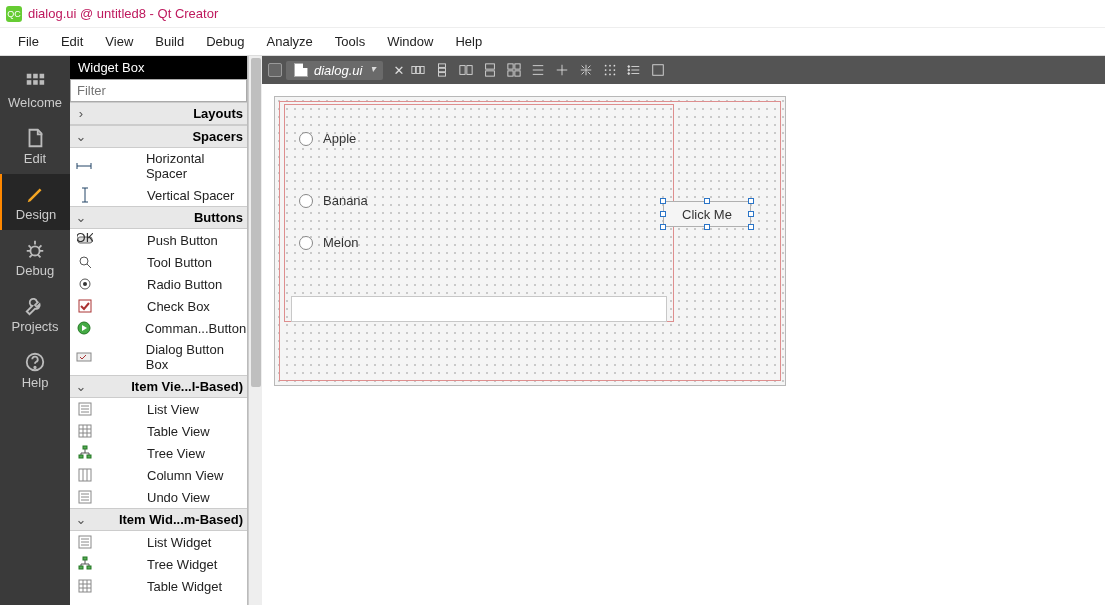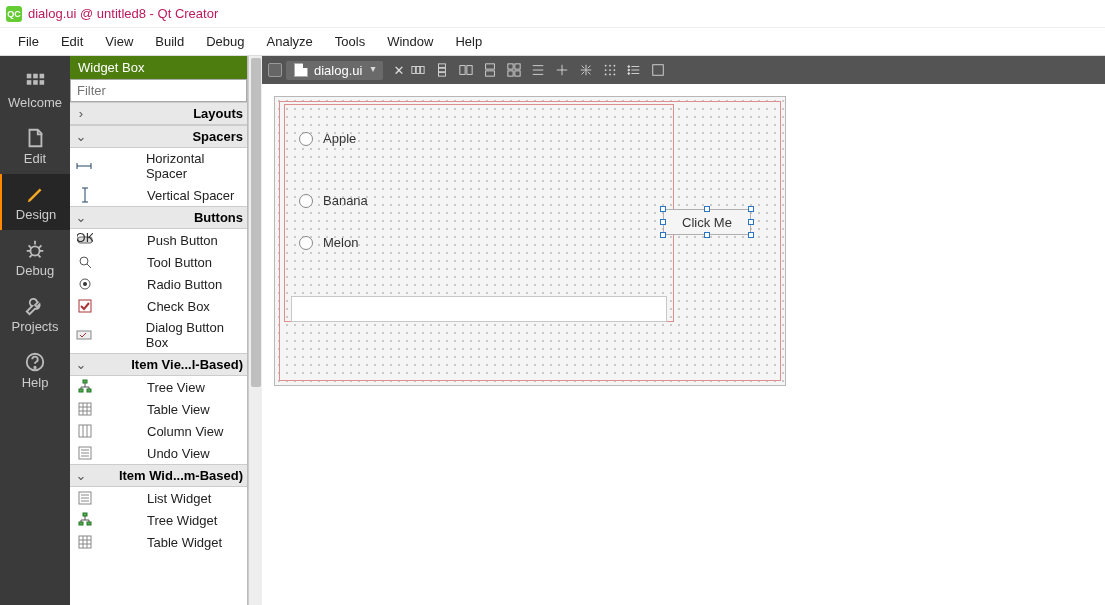--- a/index.html
+++ b/index.html
@@ -1,69 +1,69 @@
 <!DOCTYPE html>
 <html><head>
 <meta charset="utf-8">
 <style>
 * { box-sizing: border-box; margin: 0; padding: 0; font-family: "Segoe UI", Tahoma, sans-serif; font-size: 13px; }
 body { width: 1105px; height: 605px; background: #fff; overflow: hidden; }
 
 .titlebar { height: 28px; background: #fff; display: flex; align-items: center; padding: 0 6px; border-bottom: 1px solid #eee; }
-.titlebar .qc { width: 16px; height: 16px; background: #6c3; border-radius: 3px; color:#fff; font-size:9px; font-weight:bold; display:flex; align-items:center; justify-content:center; margin-right:6px;}
+.titlebar .qc { width: 16px; height: 16px; background: #6c3; border-radius: 3px; color:#fff; font-size:9px; font-weight:normal; display:flex; align-items:center; justify-content:center; margin-right:6px;}
 .titlebar .title { color:#be185d; }
 
 .menubar { height: 28px; background: #fff; display:flex; align-items:center; padding: 0 8px; gap: 2px; border-bottom:1px solid #ddd;}
 .menubar .item { padding: 4px 10px; color:#222; cursor:default;}
 
 .main { display:flex; height: calc(605px - 28px - 28px); }
 
 .leftbar { width: 70px; background:#3a3a3a; display:flex; flex-direction:column; align-items:flex-end; padding-top:6px;}
 .leftbar .mode { width:100%; height:56px; display:flex; flex-direction:column; align-items:center; justify-content:center; color:#ccc; cursor:pointer; font-size:12px;}
 .leftbar .mode.active { background:#262626; border-left:2px solid #ff8800; }
 .leftbar .mode svg { width:22px; height:22px; margin-bottom:2px; }
 
 .widgetbox { width: 178px; background:#fff; border-right:1px solid #bbb; display:flex; flex-direction:column;}
-.widgetbox .header { background:#4d7c0f; color:#fff; padding:4px 8px; font-size:13px;}
+.widgetbox .header { background:#000000; color:#fff; padding:4px 8px; font-size:13px;}
 .widgetbox .filter { border:1px solid #aaa; margin:0; padding:3px 6px; font-size:13px; color:#888; outline:none;}
 .widgetbox .tree { flex:1; overflow:auto;}
 .widgetbox .cat { background:#e8e8e8; border:1px solid #ccc; border-left:none; border-right:none; display:flex; align-items:center; padding:3px 4px; font-size:13px; cursor:pointer;}
 .widgetbox .cat .arrow { width:14px; display:inline-block; text-align:center; color:#555;}
 .widgetbox .cat .lbl { flex:1; text-align:right;font-weight:bold;}
 .widgetbox .row { display:flex; align-items:center; padding:3px 4px 3px 6px; cursor:grab;gap:47px;}
 .widgetbox .row .ic { width:18px; height:16px; margin-right:6px; display:flex; align-items:center; justify-content:center;}
 .widgetbox .row .ic svg{width:16px;height:16px;}
 .widgetbox .row .txt { color:#222;}
 
 .scrollbar { width:14px; background:#eee; border-left:1px solid #ccc;}
 .scrollbar .thumb { width:10px; margin:2px auto; height:60%; background:#bfbfbf; border-radius:2px;}
 
 .center { flex:1; display:flex; flex-direction:column; background:#fff;}
 .tabbar { height:28px; background:#545454; display:flex; align-items:center; padding:0 6px; gap:4px;}
 .tabbar .stub { width:14px; height:14px; border:1px solid #999; border-radius:2px; background:#666;}
-.tabbar .tab { display:flex; gap:6px; color:#fff; background:#6a6a6a; padding:2px 8px; border-radius:2px;}
+.tabbar .tab { display:flex; gap:6px; color:#fff; background:#6a6a6a; padding:2px 8px; border-radius:2px;font-style:italic;}
 .tabbar .tab .docicon { width:14px;height:14px;background:#fff;border:1px solid #aaa;position:relative;}
 .tabbar .tab .docicon::after{content:"";position:absolute;right:-1px;top:-1px;width:5px;height:5px;background:#6a6a6a;}
 .tabbar .drop { color:#ddd; margin-left:2px; font-size:10px;}
 .tabbar .close { color:#ddd; margin-left:6px; cursor:pointer;}
 .tabbar .spacer {flex:1;}
 .tabbar .toolbtn { width:20px;height:20px; color:#ddd; display:flex;align-items:center;justify-content:center; cursor:pointer;}
 .tabbar .toolbtn svg{width:14px;height:14px;}
 
 .canvas-wrap { flex:1; padding:12px; overflow:auto;}
 .form { width:512px; height:290px; background:#f5f5f5; border:1px solid #b8b8b8; position:relative;
   background-image: radial-gradient(#c9c9c9 1px, transparent 1px);
   background-size: 8px 8px;
 }
 .redouter { position:absolute; left:4px; top:4px; right:4px; bottom:4px; border:1px solid #de8e8e;}
 .redinner { position:absolute; left:4px; top:2px; width:390px; height:218px; border:1px solid #de8e8e; background:rgba(255,255,255,0);}
 .radio { position:absolute; left:14px; display:flex; align-items:center; gap:10px; color:#333; font-size:14px;}
 .radio .circ{width:14px;height:14px;border:1.3px solid #888;border-radius:50%;background:#fff;}
 .lineedit{position:absolute;left:6px;bottom:-1px;right:6px;height:26px;background:#fff;border:1px solid #c8c8c8;}
-.button{position:absolute;right:-78px;top:104px;width:88px;height:26px;background:#f5f5f5;border:1px solid #b0b0b0;display:flex;align-items:center;justify-content:center;color:#333;font-size:14px;}
+.button{position:absolute;right:-78px;top:96px;width:88px;height:26px;background:#f5f5f5;border:1px solid #b0b0b0;display:flex;align-items:center;justify-content:center;color:#333;font-size:14px;}
 .selhandle{position:absolute;width:6px;height:6px;background:#fff;border:1.3px solid #2a74c7;}
 </style>
 </head>
 <body>
 
 <div class="titlebar">
   <div class="qc">QC</div>
   <div class="title">dialog.ui @ untitled8 - Qt Creator</div>
 </div>
 
@@ -193,52 +193,72 @@
             <svg viewBox="0 0 16 16">
               <rect x="2" y="2" width="12" height="12" fill="#fff" stroke="#a33"></rect>
               <path d="M4 8l3 3 5-6" stroke="#a33" fill="none" stroke-width="2"></path>
             </svg>
           </span>
           <span class="txt">Check Box</span>
         </div>
         <div class="row">
           <span class="ic">
             <svg viewBox="0 0 16 16">
+              <circle cx="8" cy="8" r="6" fill="#4a4" stroke="#272"></circle>
+              <path d="M6 5l5 3-5 3z" fill="#fff"></path>
+            </svg>
+          </span>
+          <span class="txt">Comman...Button</span>
+        </div>
+        <div class="row">
+          <span class="ic">
+            <svg viewBox="0 0 16 16">
               <rect x="1" y="4" width="14" height="8" fill="#eee" stroke="#888"></rect>
               <path d="M4 8l2 2 4-4" stroke="#a33" fill="none"></path>
             </svg>
           </span>
           <span class="txt">Dialog Button Box</span>
         </div>
         <div class="cat">
           <span class="arrow">⌄</span>
           <span class="lbl">Item Vie...l-Based)</span>
+        </div>
+        <div class="row">
+          <span class="ic">
+            <svg viewBox="0 0 16 16">
+              <rect x="2" y="2" width="12" height="12" fill="#fff" stroke="#888"></rect>
+              <line x1="4" y1="5" x2="12" y2="5" stroke="#888"></line>
+              <line x1="4" y1="8" x2="12" y2="8" stroke="#888"></line>
+              <line x1="4" y1="11" x2="12" y2="11" stroke="#888"></line>
+            </svg>
+          </span>
+          <span class="txt">List View</span>
+        </div>
+        <div class="row">
+          <span class="ic">
+            <svg viewBox="0 0 16 16">
+              <rect x="2" y="2" width="12" height="12" fill="#fff" stroke="#888"></rect>
+              <line x1="2" y1="6" x2="14" y2="6" stroke="#888"></line>
+              <line x1="2" y1="10" x2="14" y2="10" stroke="#888"></line>
+              <line x1="6" y1="2" x2="6" y2="14" stroke="#888"></line>
+              <line x1="10" y1="2" x2="10" y2="14" stroke="#888"></line>
+            </svg>
+          </span>
+          <span class="txt">Table View</span>
         </div>
         <div class="row">
           <span class="ic">
             <svg viewBox="0 0 16 16">
               <rect x="6" y="1" width="4" height="3" fill="#5a5" stroke="#272"></rect>
               <rect x="2" y="10" width="4" height="3" fill="#5a5" stroke="#272"></rect>
               <rect x="10" y="10" width="4" height="3" fill="#5a5" stroke="#272"></rect>
               <path d="M8 4v4M8 8H4v2M8 8h4v2" stroke="#555" fill="none"></path>
             </svg>
           </span>
           <span class="txt">Tree View</span>
-        </div>
-        <div class="row">
-          <span class="ic">
-            <svg viewBox="0 0 16 16">
-              <rect x="2" y="2" width="12" height="12" fill="#fff" stroke="#888"></rect>
-              <line x1="2" y1="6" x2="14" y2="6" stroke="#888"></line>
-              <line x1="2" y1="10" x2="14" y2="10" stroke="#888"></line>
-              <line x1="6" y1="2" x2="6" y2="14" stroke="#888"></line>
-              <line x1="10" y1="2" x2="10" y2="14" stroke="#888"></line>
-            </svg>
-          </span>
-          <span class="txt">Table View</span>
         </div>
         <div class="row">
           <span class="ic">
             <svg viewBox="0 0 16 16">
               <rect x="2" y="2" width="12" height="12" fill="#fff" stroke="#888"></rect>
               <line x1="6" y1="2" x2="6" y2="14" stroke="#888"></line>
               <line x1="10" y1="2" x2="10" y2="14" stroke="#888"></line>
             </svg>
           </span>
           <span class="txt">Column View</span>

